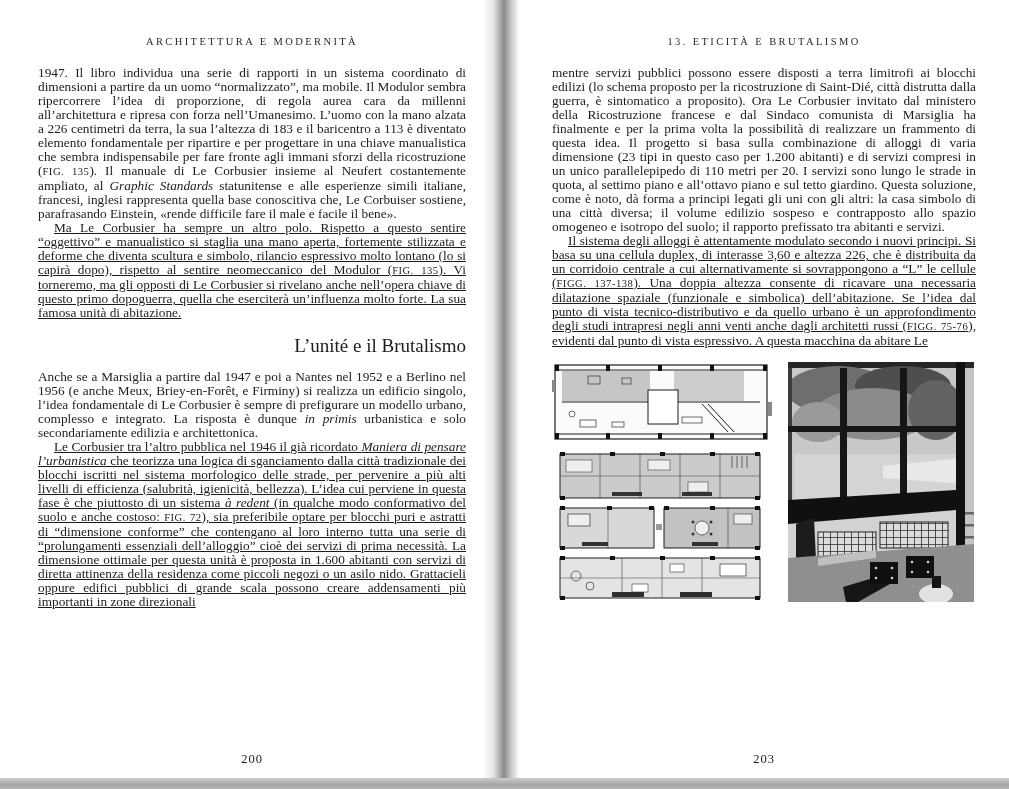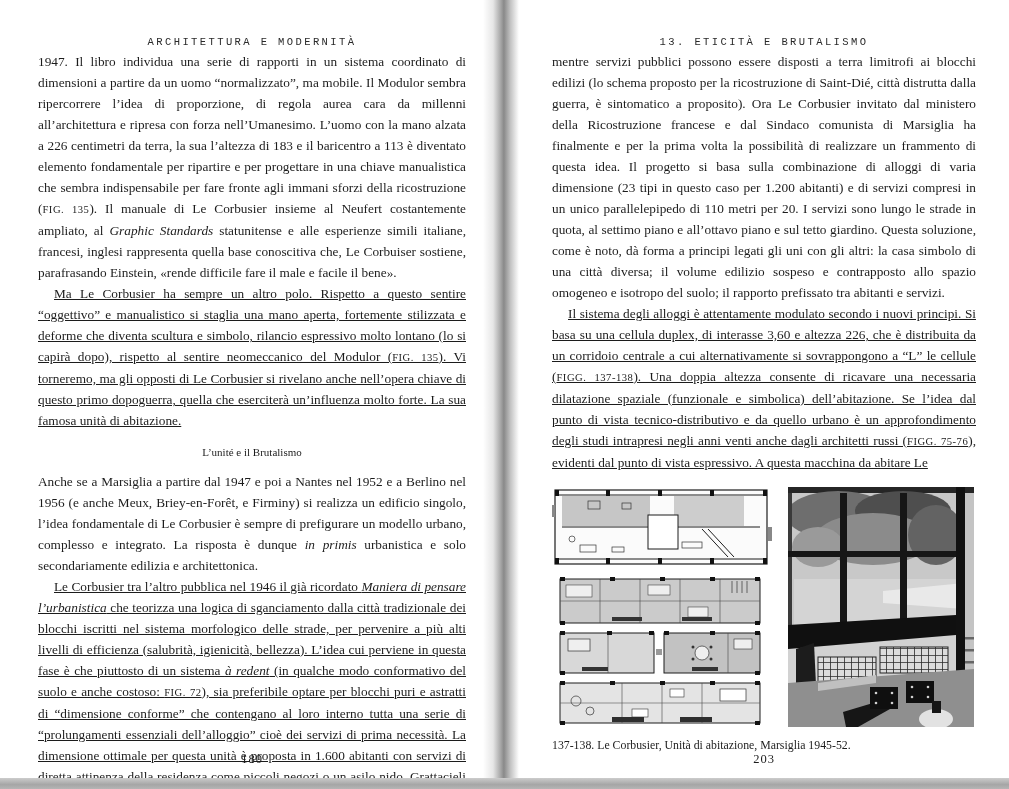--- a/index.html
+++ b/index.html
@@ -7,32 +7,32 @@
     width:1009px;height:789px;position:relative;overflow:hidden;
     background:#ffffff;
     font-family:"Liberation Serif", serif;
     color:#1c1c1c;
   }
   .page{position:absolute;top:36px;height:740px;}
   .page-left{left:38px;width:428px;}
   .page-right{left:552px;width:424px;}
   .running-header{
     text-align:center;font-size:10.5px;letter-spacing:2.4px;
-    color:#2a2a2a;margin-bottom:3px;white-space:nowrap;font-family:Liberation Mono, monospace;
+    color:#2a2a2a;margin-bottom:19px;white-space:nowrap;
   }
   .text-block p{
     margin:0;text-align:justify;
-    font-size:13.3px;line-height:21px;
+    font-size:13.3px;line-height:14px;
     hyphens:auto;-webkit-hyphens:auto;
   }
   .text-block p.indent{text-indent:16px;text-decoration:underline;}
   .text-block .i{font-style:italic;}
   .text-block .sc{font-size:0.8em;letter-spacing:0.5px;}
   .section-heading{
-    font-weight:normal;font-size:11px;text-align:center;
+    font-weight:normal;font-size:19px;text-align:right;
     margin:15px 0 13px 0;
   }
   .figure-row{display:flex;gap:14px;margin-top:14px;height:240px;}
   .fig-plans{width:222px;height:240px;background:#ffffff;}
   .fig-photo{width:186px;height:240px;}
   .caption{font-size:11.8px;margin-top:11px;}
   .page-number{
     position:absolute;top:716px;left:0;width:100%;
     text-align:center;font-size:12.5px;letter-spacing:1px;
   }
@@ -56,21 +56,21 @@
     <div class="running-header">ARCHITETTURA E MODERNITÀ</div>
     <div class="text-block">
         <p><span>1947. Il libro individua una serie di rapporti in un sistema coordinato di dimensioni a partire da un uomo “normalizzato”, ma mobile. Il Modulor sembra ripercorrere l’idea di proporzione, di regola aurea cara da millenni all’architettura e ripresa con forza nell’Umanesimo. L’uomo con la mano alzata a 226 centimetri da terra, la sua l’altezza di 183 e il baricentro a 113 è diventato elemento fondamentale per ripartire e per progettare in una chiave manualistica che sembra indispensabile per fare fronte agli immani sforzi della ricostruzione (</span><span class="sc">FIG. 135</span><span>). Il manuale di Le Corbusier insieme al Neufert costantemente ampliato, al </span><span class="i">Graphic Standards</span><span> statunitense e alle esperienze simili italiane, francesi, inglesi rappresenta quella base conoscitiva che, Le Corbuiser sostiene, parafrasando Einstein, «rende difficile fare il male e facile il bene».</span></p>
         <p class="indent"><span>Ma Le Corbusier ha sempre un altro polo. Rispetto a questo sentire “oggettivo” e manualistico si staglia una mano aperta, fortemente stilizzata e deforme che diventa scultura e simbolo, rilancio espressivo molto lontano (lo si capirà dopo), rispetto al sentire neomeccanico del Modulor (</span><span class="sc">FIG. 135</span><span>). Vi torneremo, ma gli opposti di Le Corbusier si rivelano anche nell’opera chiave di questo primo dopoguerra, quella che eserciterà un’influenza molto forte. La sua famosa unità di abitazione.</span></p>
       </div>
     <h2 class="section-heading">L’unité e il Brutalismo</h2>
     <div class="text-block">
         <p><span>Anche se a Marsiglia a partire dal 1947 e poi a Nantes nel 1952 e a Berlino nel 1956 (e anche Meux, Briey-en-Forêt, e Firminy) si realizza un edificio singolo, l’idea fondamentale di Le Corbusier è sempre di prefigurare un modello urbano, complesso e integrato. La risposta è dunque </span><span class="i">in primis</span><span> urbanistica e solo secondariamente edilizia e architettonica.</span></p>
         <p class="indent"><span>Le Corbusier tra l’altro pubblica nel 1946 il già ricordato </span><span class="i">Maniera di pensare l’urbanistica</span><span> che teorizza una logica di sganciamento dalla città tradizionale dei blocchi iscritti nel sistema morfologico delle strade, per pervenire a più alti livelli di efficienza (salubrità, igienicità, bellezza). L’idea cui perviene in questa fase è che piuttosto di un sistema </span><span class="i">à redent</span><span> (in qualche modo conformativo del suolo e anche costoso: </span><span class="sc">FIG. 72</span><span>), sia preferibile optare per blocchi puri e astratti di “dimensione conforme” che contengano al loro interno tutta una serie di “prolungamenti essenziali dell’alloggio” cioè dei servizi di prima necessità. La dimensione ottimale per questa unità è proposta in 1.600 abitanti con servizi di diretta attinenza della residenza come piccoli negozi o un asilo nido. Grattacieli oppure edifici pubblici di grande scala possono creare addensamenti più importanti in zone direzionali</span></p>
       </div>
-    <div class="page-number">180</div>
+    <div class="page-number">200</div>
   </div>
 
   <div class="spine"></div>
 
   <div class="page page-right">
     <div class="running-header">13. ETICITÀ E BRUTALISMO</div>
     <div class="text-block">
         <p><span>mentre servizi pubblici possono essere disposti a terra limitrofi ai blocchi edilizi (lo schema proposto per la ricostruzione di Saint-Dié, città distrutta dalla guerra, è sintomatico a proposito). Ora Le Corbusier invitato dal ministero della Ricostruzione francese e dal Sindaco comunista di Marsiglia ha finalmente e per la prima volta la possibilità di realizzare un frammento di questa idea. Il progetto si basa sulla combinazione di alloggi di varia dimensione (23 tipi in questo caso per 1.200 abitanti) e di servizi compresi in un unico parallelepipedo di 110 metri per 20. I servizi sono lungo le strade in quota, al settimo piano e all’ottavo piano e sul tetto giardino. Questa soluzione, come è noto, dà forma a principi legati gli uni con gli altri: la casa simbolo di una città diversa; il volume edilizio sospeso e contrapposto allo spazio omogeneo e isotropo del suolo; il rapporto prefissato tra abitanti e servizi.</span></p>
         <p class="indent"><span>Il sistema degli alloggi è attentamente modulato secondo i nuovi principi. Si basa su una cellula duplex, di interasse 3,60 e altezza 226, che è distribuita da un corridoio centrale a cui alternativamente si sovrappongono a “L” le cellule (</span><span class="sc">FIGG. 137-138</span><span>). Una doppia altezza consente di ricavare una necessaria dilatazione spaziale (funzionale e simbolica) dell’abitazione. Se l’idea dal punto di vista tecnico-distributivo e da quello urbano è un approfondimento degli studi intrapresi negli anni venti anche dagli architetti russi (</span><span class="sc">FIGG. 75-76</span><span>), evidenti dal punto di vista espressivo. A questa macchina da abitare Le</span></p>
       </div>
@@ -250,18 +250,17 @@
           <circle cx="124" cy="200" r="1.3"></circle>
             <circle cx="140" cy="200" r="1.3"></circle>
           <circle cx="124" cy="210" r="1.3"></circle>
             <circle cx="140" cy="210" r="1.3"></circle>
         </g>
         <ellipse cx="148" cy="232" rx="17" ry="10" fill="#e2e2e2"></ellipse>
         <rect x="144" y="214" width="9" height="12" fill="#151515"></rect>
       </svg>
     </div>
 
-    <div class="caption">137-138. Le Corbusier, Unità di abitazione, Marsiglia 1945-52.</div>
     <div class="page-number">203</div>
   </div>
 
   <div class="bottom-edge"></div>
 </div>
 
 </body></html>

